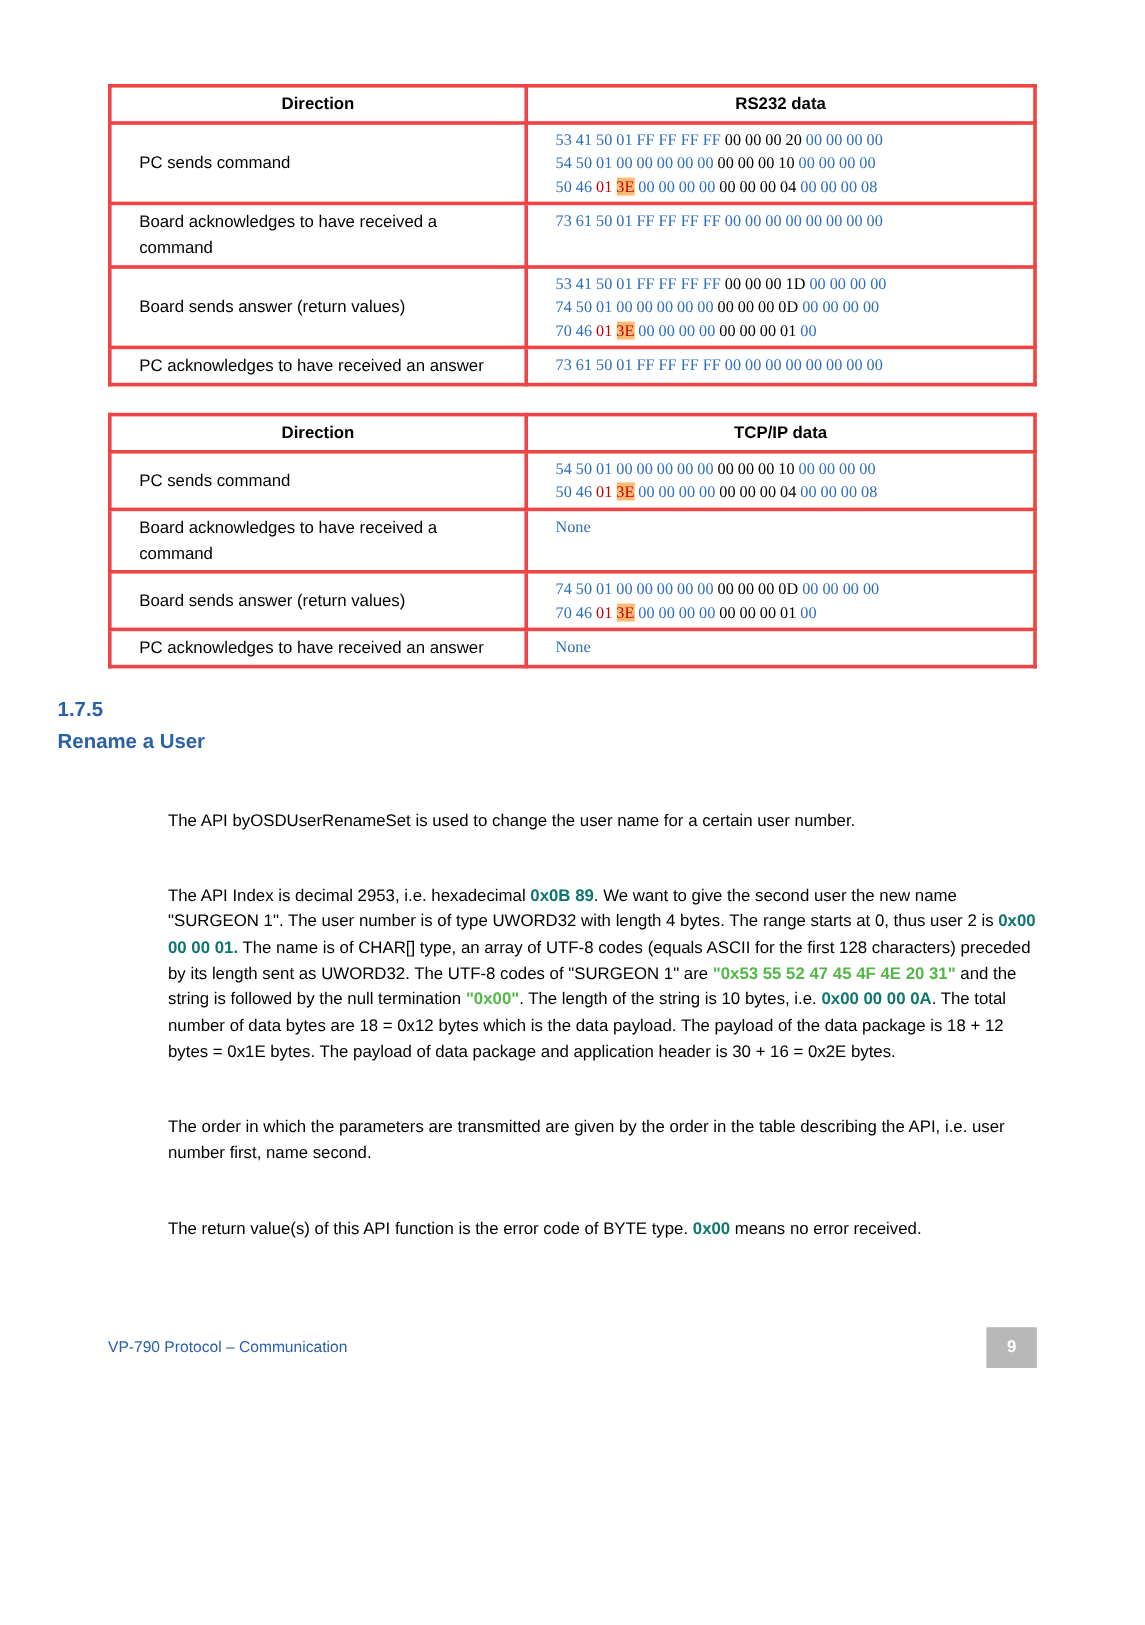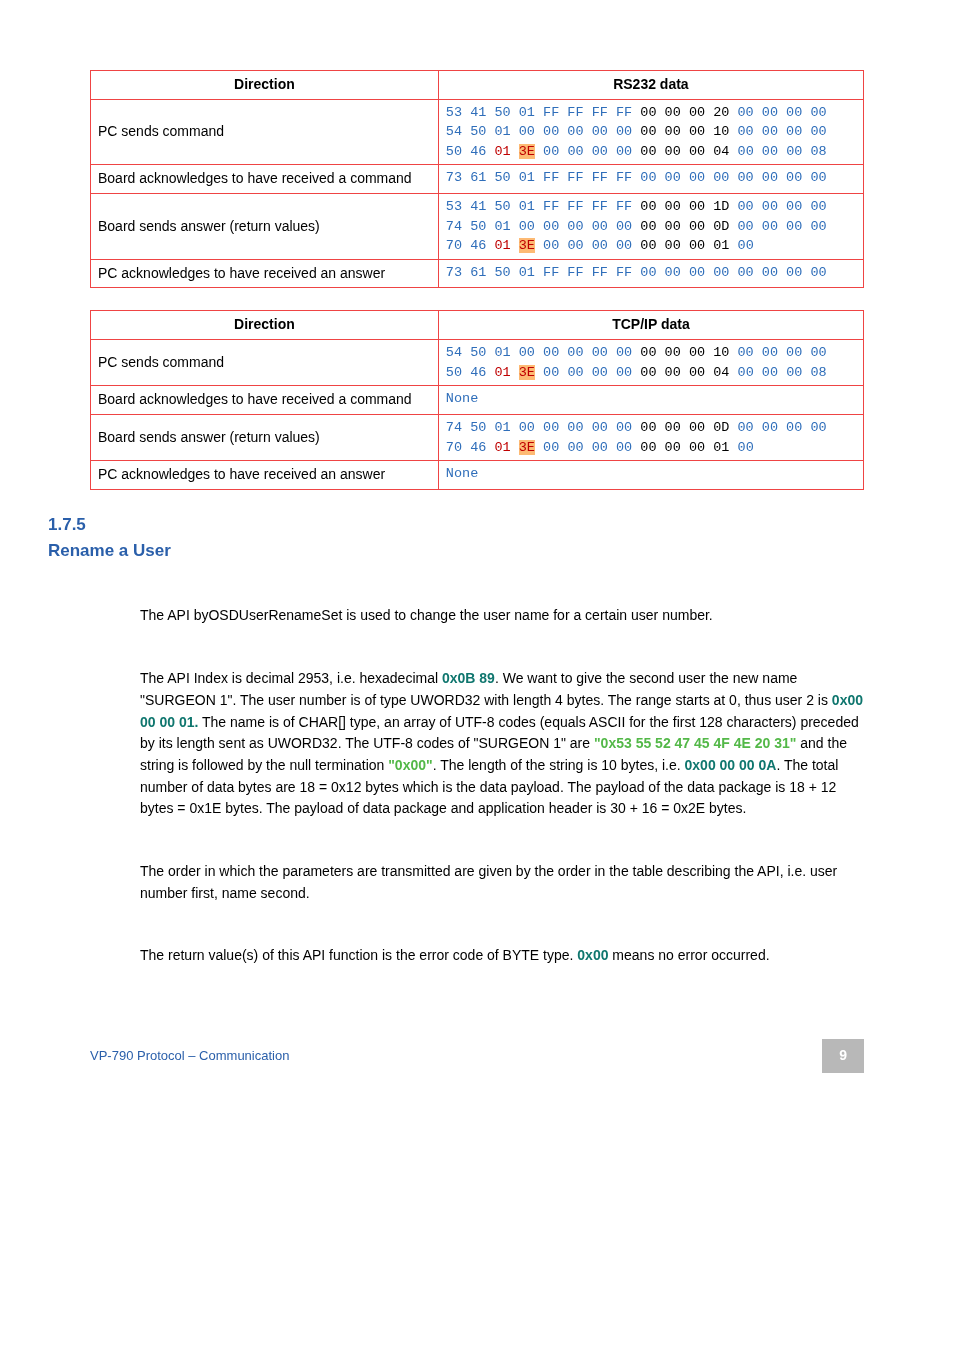--- a/index.html
+++ b/index.html
@@ -15,38 +15,38 @@
       width: 954px;
       font-size: 14px;
       line-height: 1.55;
     }
     table {
       width: 100%;
       border-collapse: collapse;
       margin-bottom: 22px;
     }
     th, td {
-      border: 1px solid #ef4444;
-      padding: 3px 7px;
+      border: 3px solid #ef4444;
+      padding: 3px 23px;
       vertical-align: top;
       text-align: left;
     }
     th {
       font-weight: bold;
       text-align: center;
       background: #fff;
     }
     td:first-child {
       width: 45%;
       font-size: 14px;
       vertical-align: middle;
     }
     td:last-child {
       width: 55%;
-      font-family: Liberation Mono, monospace;
+      font-family: Liberation Serif, serif;
     }
     .hex {
       color: #2f6eba;
     }
     .hexline {
       font-size: 13.5px;
       line-height: 1.45;
     }
     .sect-head {
       display: flex;
@@ -163,20 +163,20 @@
 <div class="body-block">
   <p>The API byOSDUserRenameSet is used to change the user name for a certain user number.</p>
 
   <p>
     <span>The API Index is decimal 2953, i.e. hexadecimal </span><span class="red">0x0B 89</span><span>. We want to give the second user the new name "SURGEON 1". The user number is of type UWORD32 with length 4 bytes. The range starts at 0, thus user 2 is </span><span class="red">0x00 00 00 01.</span><span> The name is of CHAR[] type, an array of UTF-8 codes (equals ASCII for the first 128 characters) preceded by its length sent as UWORD32. The UTF-8 codes of "SURGEON 1" are </span><span class="green">"0x53 55 52 47 45 4F 4E 20 31"</span><span> and the string is followed by the null termination </span><span class="green">"0x00"</span><span>. The length of the string is 10 bytes, i.e. </span><span class="red">0x00 00 00 0A</span><span>. The total number of data bytes are 18 = 0x12 bytes which is the data payload. The payload of the data package is 18 + 12 bytes = 0x1E bytes. The payload of data package and application header is 30 + 16 = 0x2E bytes.</span>
   </p>
 
   <p>The order in which the parameters are transmitted are given by the order in the table describing the API, i.e. user number first, name second.</p>
 
   <p>
-    <span>The return value(s) of this API function is the error code of BYTE type. </span><span class="red">0x00</span><span> means no error occurred.</span>
+    <span>The return value(s) of this API function is the error code of BYTE type. </span><span class="red">0x00</span><span> means no error received.</span>
   </p>
 </div>
 
 <div class="footer">
   <div class="footer-left">VP-790 Protocol –  Communication</div>
   <div class="footer-right">9</div>
 </div>
 
 </body></html>

